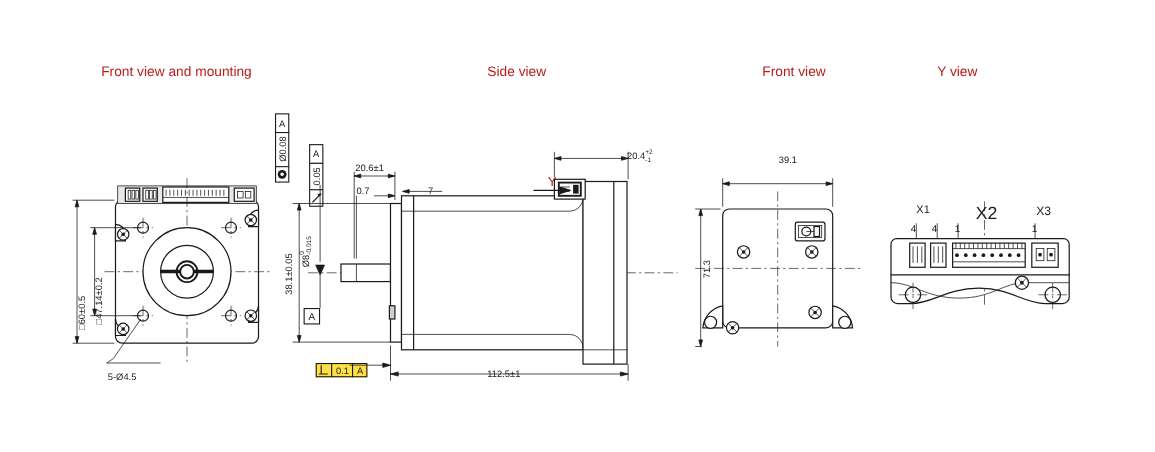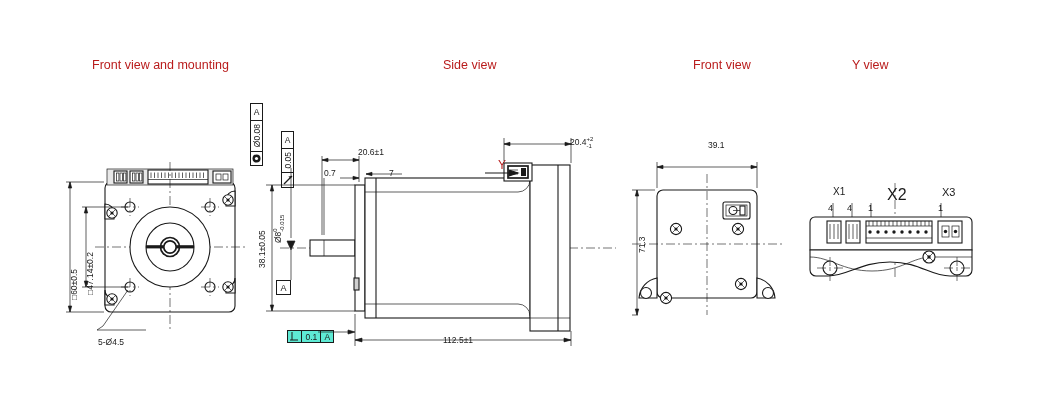--- a/index.html
+++ b/index.html
@@ -16,21 +16,21 @@
   .thick{stroke-width:1.7;}
   .cl{stroke:#1a1a1a;stroke-width:0.6;fill:none;stroke-dasharray:9,3,2,3;}
   .fillw{fill:#ffffff;}
   .fillk{fill:#1a1a1a;}
   .fillg{fill:#cfcfcf;}
   .fille{fill:#e8e8e8;}
   .box{border:0.8px solid #1a1a1a;box-sizing:border-box;background:#fff;}
   .gdt{display:flex;align-items:stretch;height:13px;}
   .gdt > div{border:0.8px solid #1a1a1a;margin-left:-0.8px;display:flex;
              align-items:center;justify-content:center;padding:0 3px;
-             font-size:8.5px;background:#5eead4;box-sizing:border-box;}
+             font-size:8.5px;background:#fde047;box-sizing:border-box;}
   .gdtv{writing-mode:vertical-rl;transform:rotate(180deg);}
   .gdtcol{display:flex;flex-direction:column;width:13px;}
   .gdtcol > div{border:0.8px solid #1a1a1a;margin-top:-0.8px;display:flex;
                 align-items:center;justify-content:center;padding:3px 0;
                 font-size:8.5px;background:#fff;box-sizing:border-box;}
   .tolstack{display:inline-flex;flex-direction:column;font-size:6px;
             line-height:6.5px;vertical-align:middle;}
 </style>
 </head>
 <body>
@@ -200,21 +200,21 @@
       <span>-0.015</span>
     </span>
 </div>
 
 <div class="abs vt" style="left:257px;top:268px;transform:rotate(-90deg);">38.1±0.05</div>
 
 <div class="abs box" style="left:276px;top:280px;width:15px;height:15px;display:flex;align-items:center;justify-content:center;font-size:9px;">
   <span>A</span>
 </div>
 
-<div class="abs t" style="left:323px;top:147px;margin-left:35px;">20.6±1</div>
+<div class="abs t" style="left:323px;top:147px;">20.6±1</div>
 <div class="abs t" style="left:324px;top:168px;">0.7</div>
 <div class="abs t" style="left:389px;top:168px;">7</div>
 <div class="abs t" style="left:443px;top:335px;">112.5±1</div>
 <div class="abs t" style="left:570px;top:136px;">
   <span>20.4</span><span class="tolstack">
       <span>+2</span>
       <span>-1</span>
     </span>
 </div>
 <div class="abs title" style="left:498px;top:158px;font-size:12px;">Y</div>

